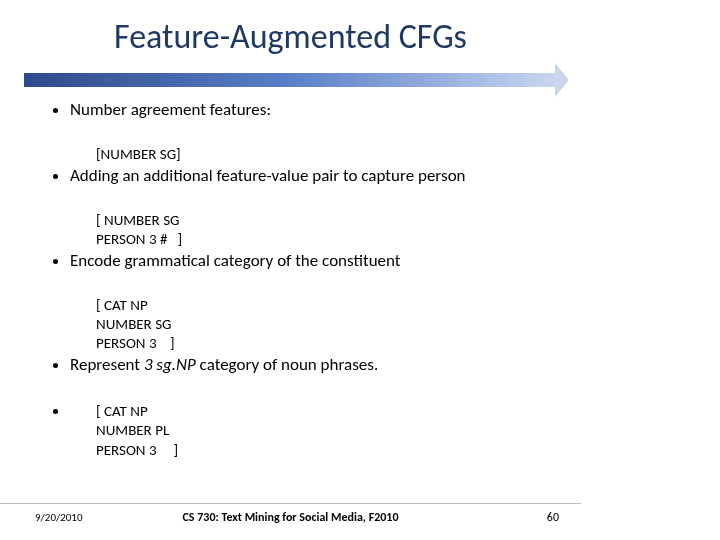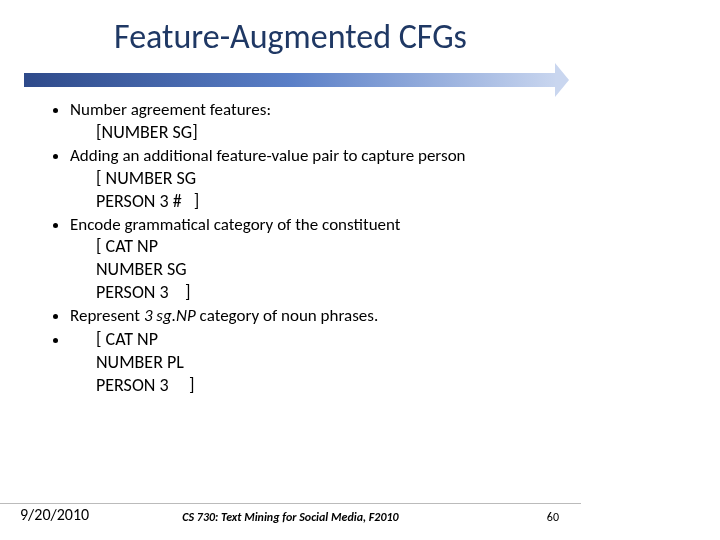--- a/index.html
+++ b/index.html
@@ -7,27 +7,27 @@
   .slide { width: 581px; height: 540px; position: relative; border-radius: 11px; }
   .title { text-align: center; font-size: 34px; color: #1f3864; padding-top: 16px; padding-bottom: 10px; font-weight: 400; }
   .banner { position: relative; height: 14px; margin: 6px 24px 8px 24px; background: linear-gradient(to right, #2e4a8a, #5a7fc7, #c9d6ef); }
   .banner::after {
     content: ""; position: absolute; right: -12px; top: -10px; width: 0; height: 0;
     border-left: 14px solid #c9d6ef; border-top: 17px solid transparent; border-bottom: 17px solid transparent;
   }
   .content { padding: 4px 40px 0 52px; font-size: 17px; line-height: 1.28; }
   ul.top { list-style: disc; padding-left: 18px; }
   ul.top > li { margin-bottom: 1px; }
-  .sub { padding-left: 26px; font-size: 18px; }
+  .sub { padding-left: 26px; font-size: 15px; margin-top: 24px; }
   .sub .line { white-space: pre; }
   .ital { font-style: italic; }
   .footer { position: absolute; left: 0; bottom: 10px; width: 100%; }
   .footer-line { position: absolute; bottom: 26px; left: 0; right: 0; height: 1px; background: #777; opacity: .5; }
-  .footer-date  { position: absolute; left: 20px; bottom: 6px; font-size: 16px; }
-  .footer-mid   { position: absolute; left: 0; right: 0; bottom: 6px; text-align: center; font-size: 12px; font-weight: bold; font-style: italic; }
+  .footer-date  { position: absolute; left: 35px; bottom: 6px; font-size: 11px; }
+  .footer-mid   { position: absolute; left: 0; right: 0; bottom: 6px; text-align: center; font-size: 12px; font-weight: bold; }
   .footer-page  { position: absolute; right: 22px; bottom: 6px; font-size: 12px; }
 </style>
 </head>
 <body>
 
 <div class="slide">
 
   <div class="title">Feature-Augmented CFGs</div>
 
   <div class="banner"></div>

